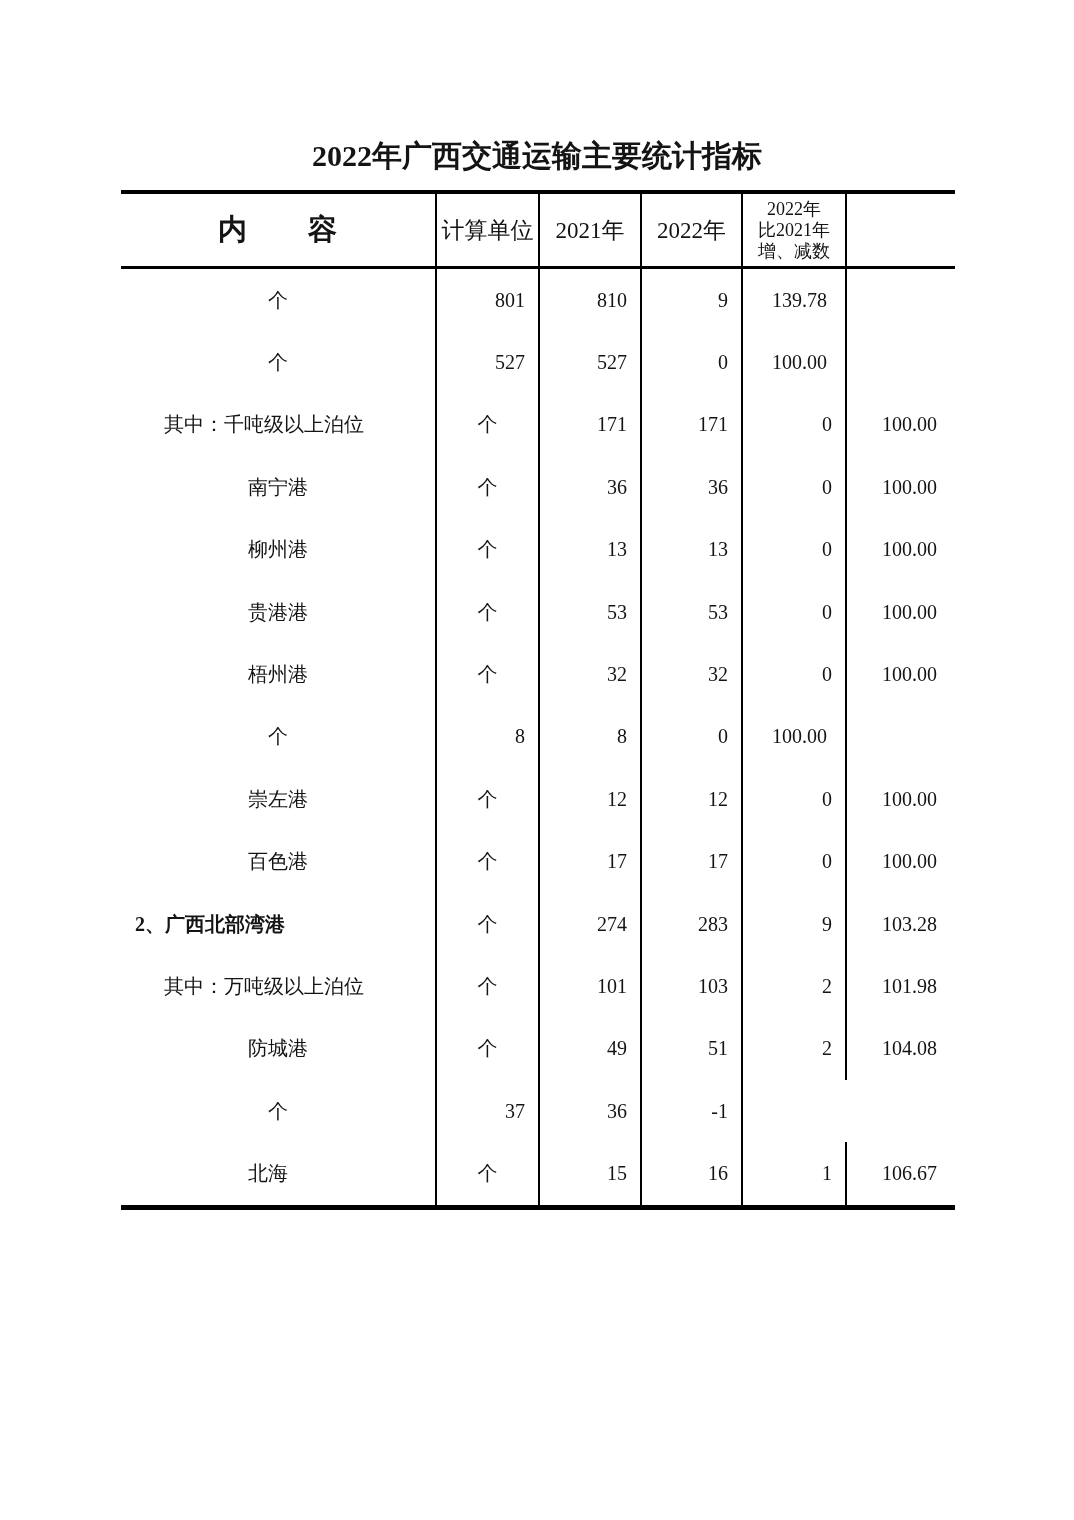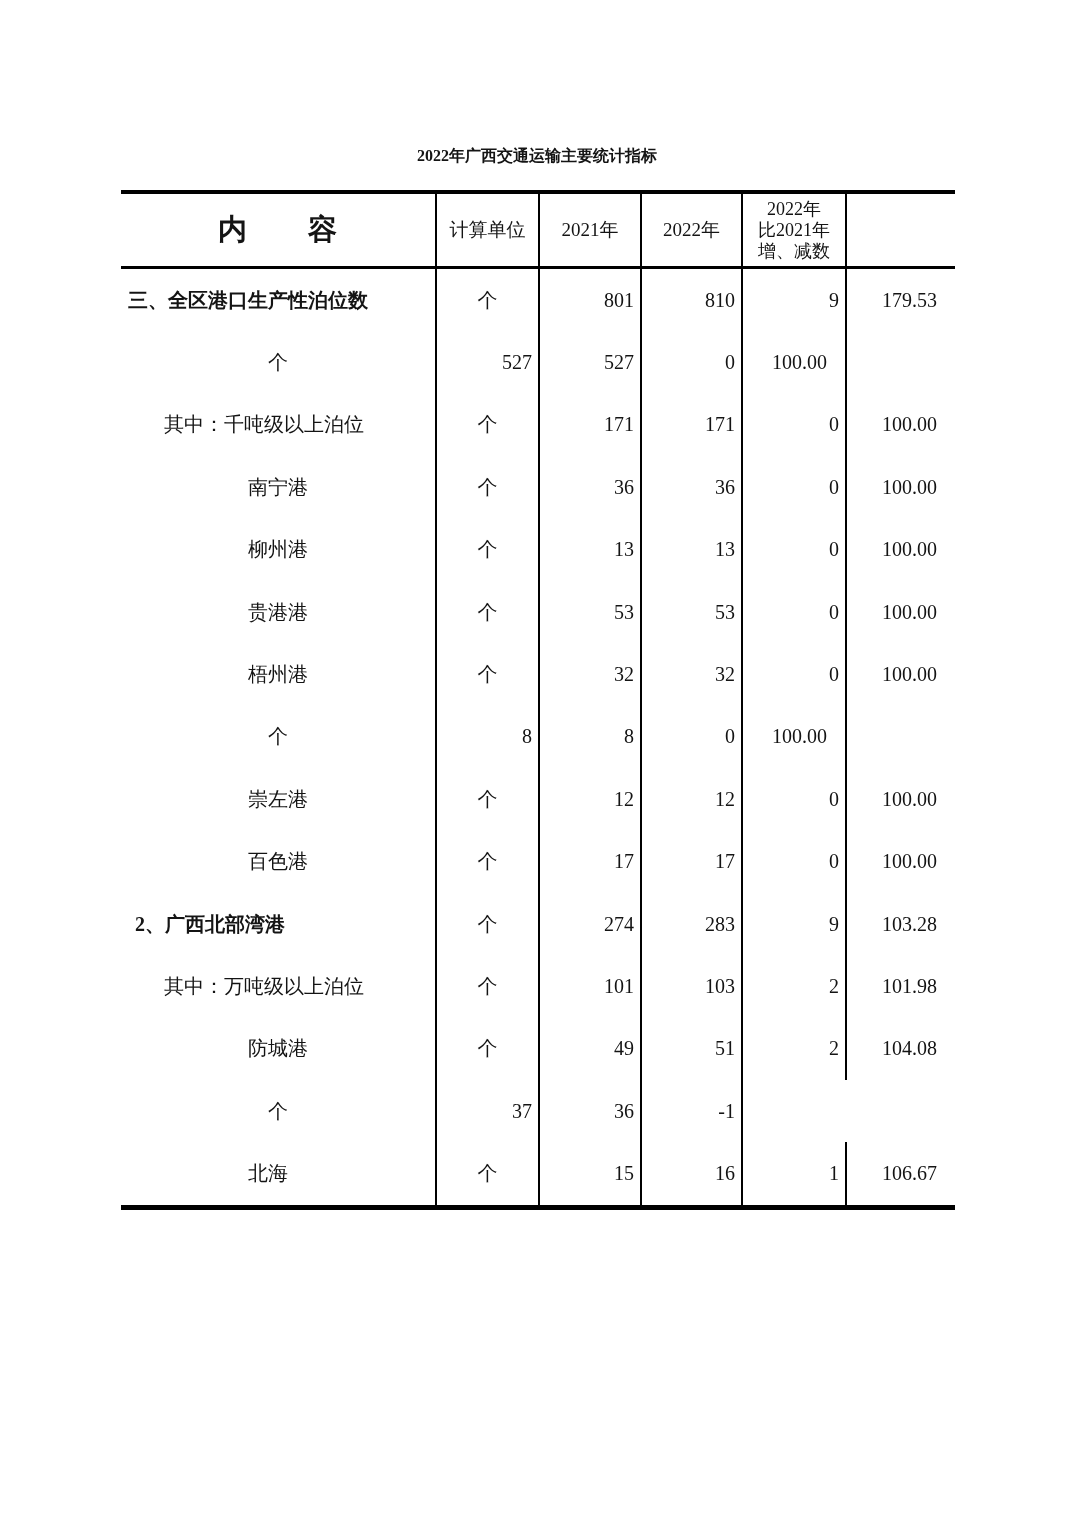--- a/index.html
+++ b/index.html
@@ -3,52 +3,52 @@
 <meta charset="utf-8">
 <style>
   html,body { margin:0; padding:0; background:#ffffff; }
   .page {
     position:relative; width:1074px; height:1520px; background:#ffffff;
     font-family:"Liberation Serif","DejaVu Serif",serif; color:#141414;
     overflow:hidden;
   }
   .title {
     position:absolute; top:142px; left:0; width:1074px;
-    text-align:center; font-size:16px; font-weight:700; margin:0;
+    text-align:center; font-size:30px; font-weight:700; margin:0;
     line-height:28px;
   }
   .stat-table {
     position:absolute; left:121px; top:190px; width:834px;
     border-top:4px solid #000; border-bottom:5px solid #000;
     box-sizing:content-box;
   }
   .thead, .tr {
     display:grid;
     grid-template-columns:316px 103px 102px 101px 104px 108px;
   }
   .thead { height:72px; border-bottom:3px solid #000; }
   .thead > div, .tr > div { box-sizing:border-box; min-width:0; }
   .thead > :nth-child(-n+5), .tr > :nth-child(-n+5) { border-right:2px solid #000; }
   .th {
     display:flex; align-items:center; justify-content:center;
-    font-size:19px; text-align:center;
+    font-size:23px; text-align:center;
   }
   .th.content-h { font-size:29px; font-weight:700; letter-spacing:1px; }
   .th.multi { flex-direction:column; font-size:18px; line-height:21px; }
   .th.multi span { display:block; }
   .tr { height:62.4px; }
   .td { display:flex; align-items:center; font-size:20px; }
   .label { justify-content:flex-start; white-space:nowrap; }
   .ind1 { padding-left:7px; }
   .ind2 { padding-left:14px; }
   .ind3 { padding-left:43px; }
   .ind4 { padding-left:127px;text-align:right; }
   .bold { font-weight:700; }
   .unit { justify-content:center; }
-  .num  { justify-content:flex-end; padding-right:6px; }
+  .num  { justify-content:flex-end; padding-right:13px; }
   .pct  { justify-content:flex-end; padding-right:18px; }
 </style>
 </head>
 <body>
 
 <div class="page">
 
   <h1 class="title">2022年广西交通运输主要统计指标</h1>
 
   <div class="stat-table">
@@ -59,26 +59,25 @@
       <div class="th">2021年</div>
       <div class="th">2022年</div>
       <div class="th multi">
         <span>2022年</span>
         <span>比2021年</span>
         <span>增、减数</span>
       </div>
     </div>
 
     <div class="tr">
-      <div class="td label ind1 bold">三、全区港口生产性泊位数</div>
       <div class="td unit">个</div>
       <div class="td num">801</div>
       <div class="td num">810</div>
       <div class="td num">9</div>
-      <div class="td pct">179.53</div>
+      <div class="td pct">139.78</div>
     </div>
 
     <div class="tr">
       <div class="td unit">个</div>
       <div class="td num">527</div>
       <div class="td num">527</div>
       <div class="td num">0</div>
       <div class="td pct">100.00</div>
     </div>
 

